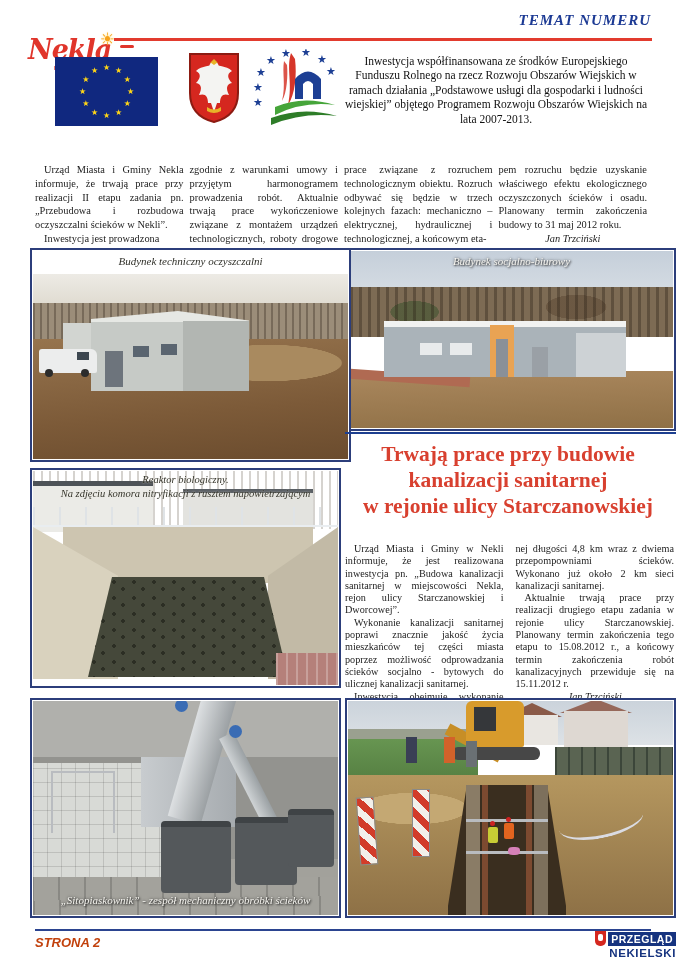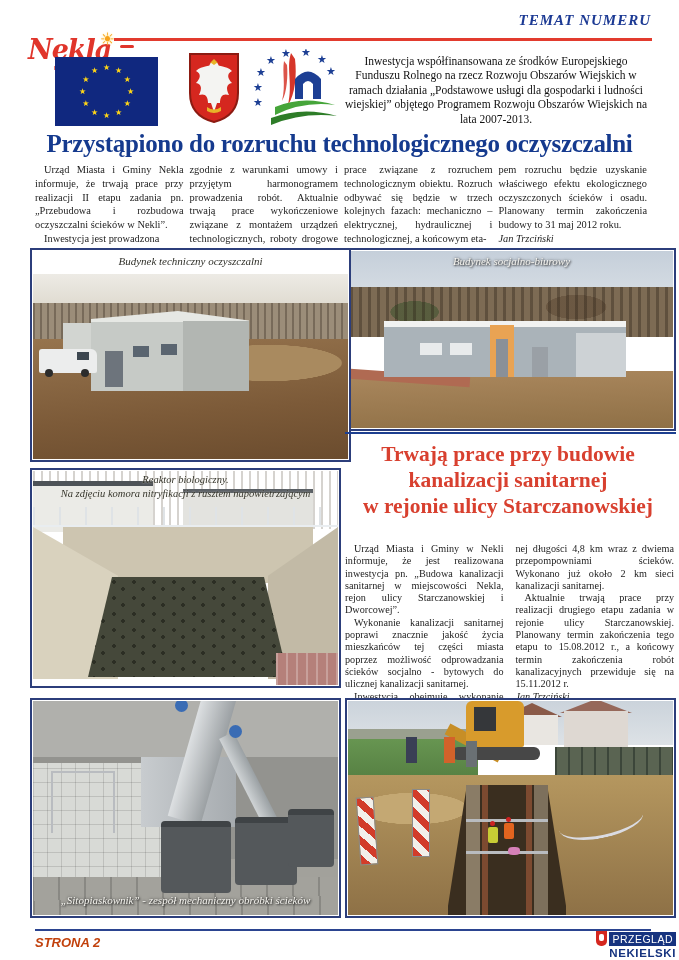--- a/index.html
+++ b/index.html
@@ -36,21 +36,21 @@
                 font-size:11.5px;line-height:14.4px;color:#111;}
 
   
   .headline1{position:absolute;left:20px;top:130px;width:639px;text-align:center;
              font-weight:700;font-size:25px;color:#153a8e;letter-spacing:-0.3px;}
   .art1{position:absolute;left:35px;top:163px;width:612px;display:grid;
         grid-template-columns:repeat(4,1fr);column-gap:6px;
         font-size:10.4px;line-height:13.8px;text-align:justify;}
   .art1 p,.art2 p{margin:0;}
   .ind{text-indent:9px;}
-  .author{text-align:left;font-style:italic;}
+  .author{text-align:center;font-style:italic;}
 
   
   .photo{position:absolute;border:2px solid #2c3e7b;background:#fff;overflow:hidden;box-sizing:border-box;}
   .ph{position:absolute;left:1px;top:1px;right:1px;bottom:1px;overflow:hidden;}
   .cap-dark{font-style:italic;font-size:11px;color:#2f2f28;text-align:center;}
   .cap-light{font-style:italic;font-size:11px;color:#f5f4ef;text-align:center;
              text-shadow:1px 1px 2px rgba(20,20,20,.85),0 0 3px rgba(20,20,20,.6);}
   .abs{position:absolute;}
 
   
@@ -177,21 +177,21 @@
   .p5-pink{left:160px;top:146px;width:12px;height:8px;background:#d680b8;border-radius:40%;}
   .p5-fig{top:36px;width:11px;height:26px;}
 
   
   .footer-rule{position:absolute;left:35px;top:929px;width:616px;height:2px;background:#2b4490;}
   .page-label{position:absolute;left:35px;top:935px;font:italic 700 13px "Liberation Sans",sans-serif;color:#c2410c;}
   .brand{position:absolute;right:3px;top:931px;width:100px;font-family:"Liberation Sans",sans-serif;}
   .brand-row{display:flex;justify-content:flex-end;align-items:center;gap:2px;}
   .brand-shield{width:11px;height:15px;background:#d5271f;border-radius:0 0 5px 5px;position:relative;}
   .brand-shield::after{content:"";position:absolute;left:3px;top:3px;width:5px;height:7px;background:#fff;border-radius:2px;}
-  .brand-top{background:#16337f;color:#fff;font-weight:400;font-size:10.5px;letter-spacing:.5px;padding:1px 3px;}
+  .brand-top{background:#16337f;color:#fff;font-weight:700;font-size:10.5px;letter-spacing:.5px;padding:1px 3px;}
   .brand-bottom{text-align:right;color:#16337f;font-weight:700;font-size:11.5px;letter-spacing:.6px;margin-top:1px;}
 </style>
 </head>
 <body>
 
 <div id="page">
 
   <div class="nekla-logo">
     <span class="nekla-name">Nekla</span>
     <span class="nekla-sun">☀</span>
@@ -242,21 +242,20 @@
       <path d="M40,4 C35,20 42,34 37,56 C44,46 46,26 44,10 Z" fill="#d6362a"></path>
       <path d="M33,12 C31,24 35,36 31,52 C36,44 37,26 36,16 Z" fill="#d6362a" opacity="0.85"></path>
       <path d="M44,50 V30 Q57,15 70,30 V50 H62 V35 Q57,29 52,35 V50 Z" fill="#1d3f94"></path>
       <path d="M24,58 Q52,46 84,56 Q52,52 24,66 Z" fill="#46a53a"></path>
       <path d="M20,69 Q52,57 86,67 Q52,63 20,76 Z" fill="#2e7d28"></path>
     </svg>
   </div>
 
   <div class="funding-text">Inwestycja współfinansowana ze środków Europejskiego Funduszu Rolnego na rzecz Rozwoju Obszarów Wiejskich w ramach działania „Podstawowe usługi dla gospodarki i ludności wiejskiej” objętego Programem Rozwoju Obszarów Wiejskich na lata 2007-2013.</div>
 
-  <div class="headline1">Przystąpiono do rozruchu technologicznego oczyszczalni</div>
 
   <div class="art1">
     <div>
       <p class="ind">Urząd Miasta i Gminy Nekla informuje, że trwają prace przy realizacji II etapu zadania pn. „Przebudowa i rozbudowa oczyszczalni ścieków w Nekli”.</p>
       <p class="ind">Inwestycja jest prowadzona</p>
     </div>
     <div>
       <p>zgodnie z warunkami umowy i przyjętym harmonogramem prowadzenia robót. Aktualnie trwają prace wykończeniowe związane z montażem urządzeń technologicznych, roboty drogowe oraz</p>
     </div>
     <div>

